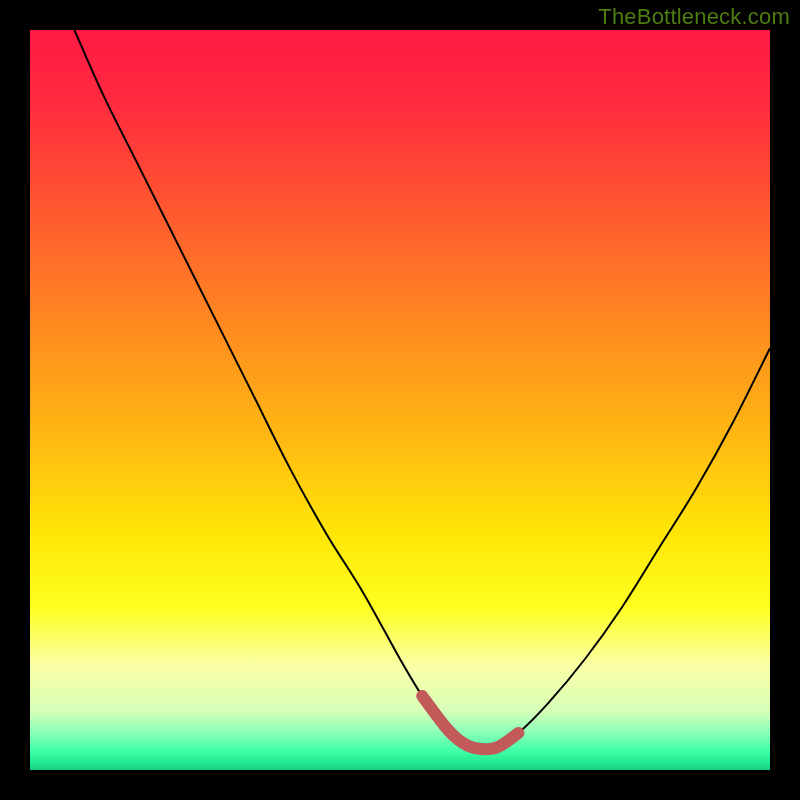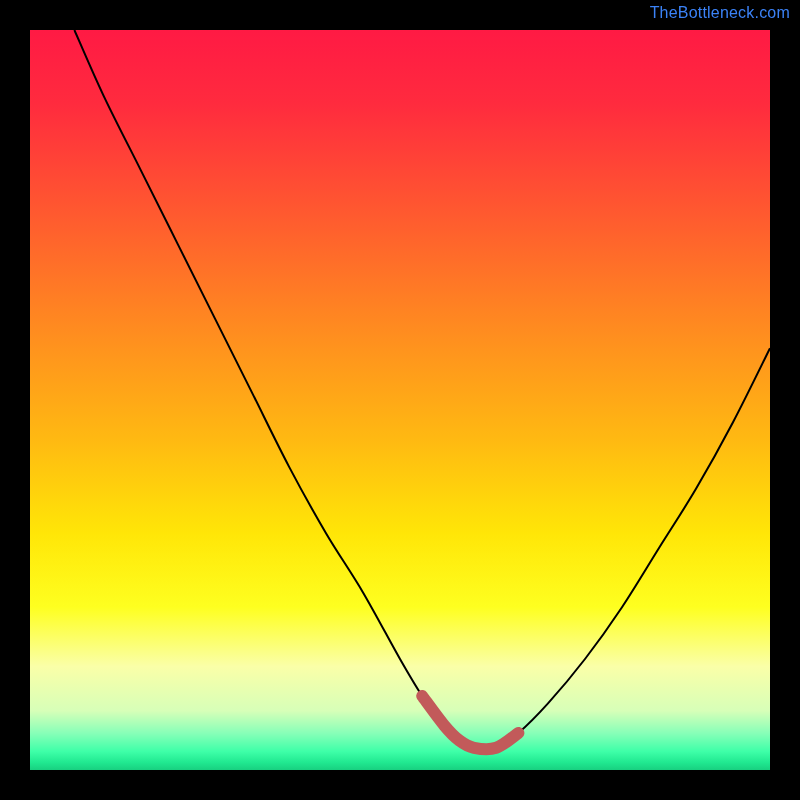--- a/index.html
+++ b/index.html
@@ -13,22 +13,22 @@
   }
   .chart-container {
     position: relative;
     width: 800px;
     height: 800px;
   }
   .watermark {
     position: absolute;
     top: 4px;
     right: 10px;
-    color: #3b82f6;
-    font-size: 16px;
+    color: #4d7c0f;
+    font-size: 22px;
     font-weight: 500;
     z-index: 10;
     letter-spacing: 0.2px;
   }
   .plot-area {
     position: absolute;
     left: 30px;
     top: 30px;
     width: 740px;
     height: 740px;

